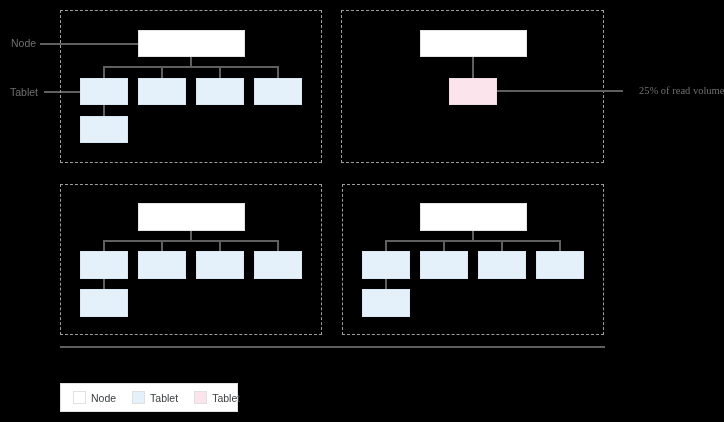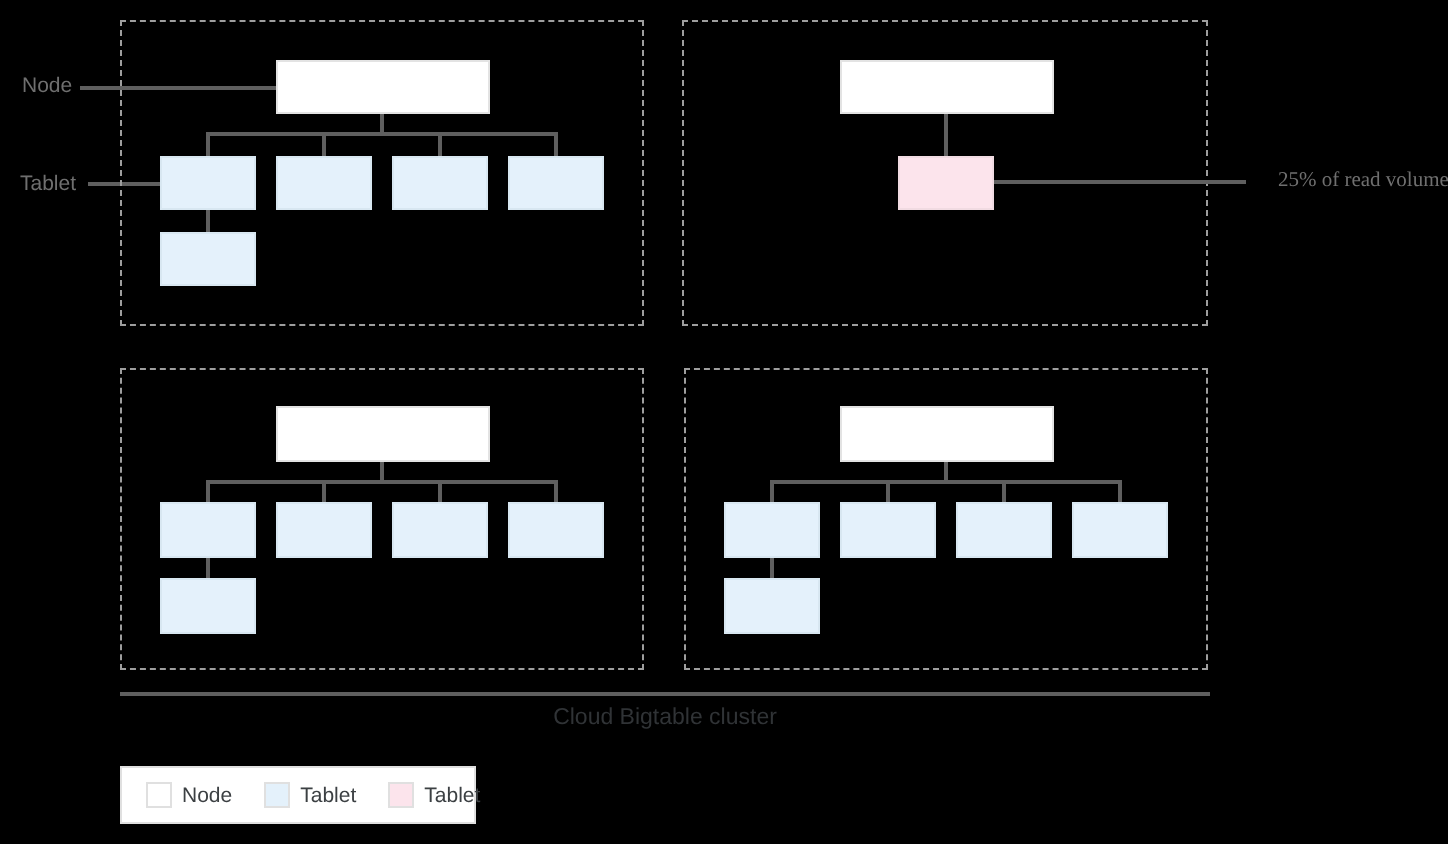--- a/index.html
+++ b/index.html
@@ -82,21 +82,20 @@
   <div class="line" style="left:501px;top:240px;width:2px;height:11px;"></div>
   <div class="line" style="left:559px;top:240px;width:2px;height:11px;"></div>
   <div class="tablet-box" style="left:362px;top:251px;width:48px;height:28px;"></div>
   <div class="tablet-box" style="left:420px;top:251px;width:48px;height:28px;"></div>
   <div class="tablet-box" style="left:478px;top:251px;width:48px;height:28px;"></div>
   <div class="tablet-box" style="left:536px;top:251px;width:48px;height:28px;"></div>
   <div class="line" style="left:385px;top:279px;width:2px;height:10px;"></div>
   <div class="tablet-box" style="left:362px;top:289px;width:48px;height:28px;"></div>
 
   <div class="line" style="left:60px;top:346px;width:545px;height:2px;"></div>
-  <div class="cluster-title">Cloud Bigtable cluster</div>
 
   <div class="legend">
     <div class="legend-item">
       <span class="swatch" style="background: rgb(255, 255, 255);"></span>
       <span class="legend-label">Node</span>
     </div>
     <div class="legend-item">
       <span class="swatch" style="background: rgb(228, 241, 251);"></span>
       <span class="legend-label">Tablet</span>
     </div>

